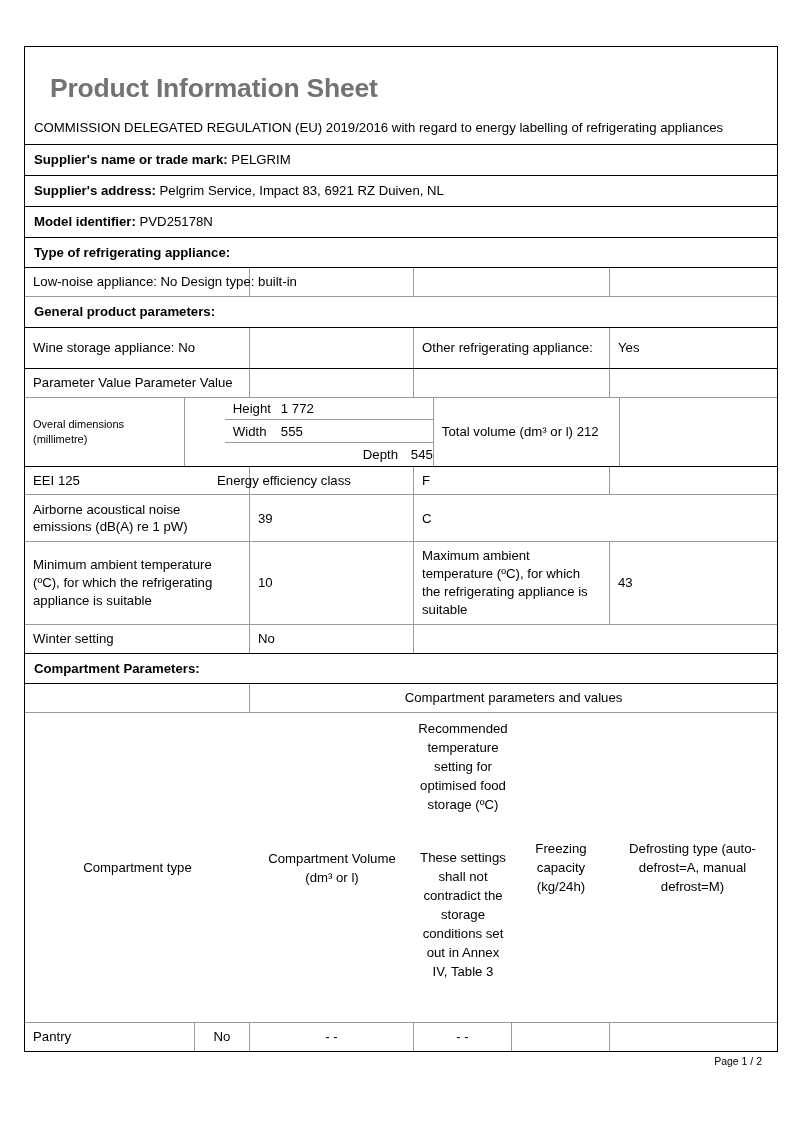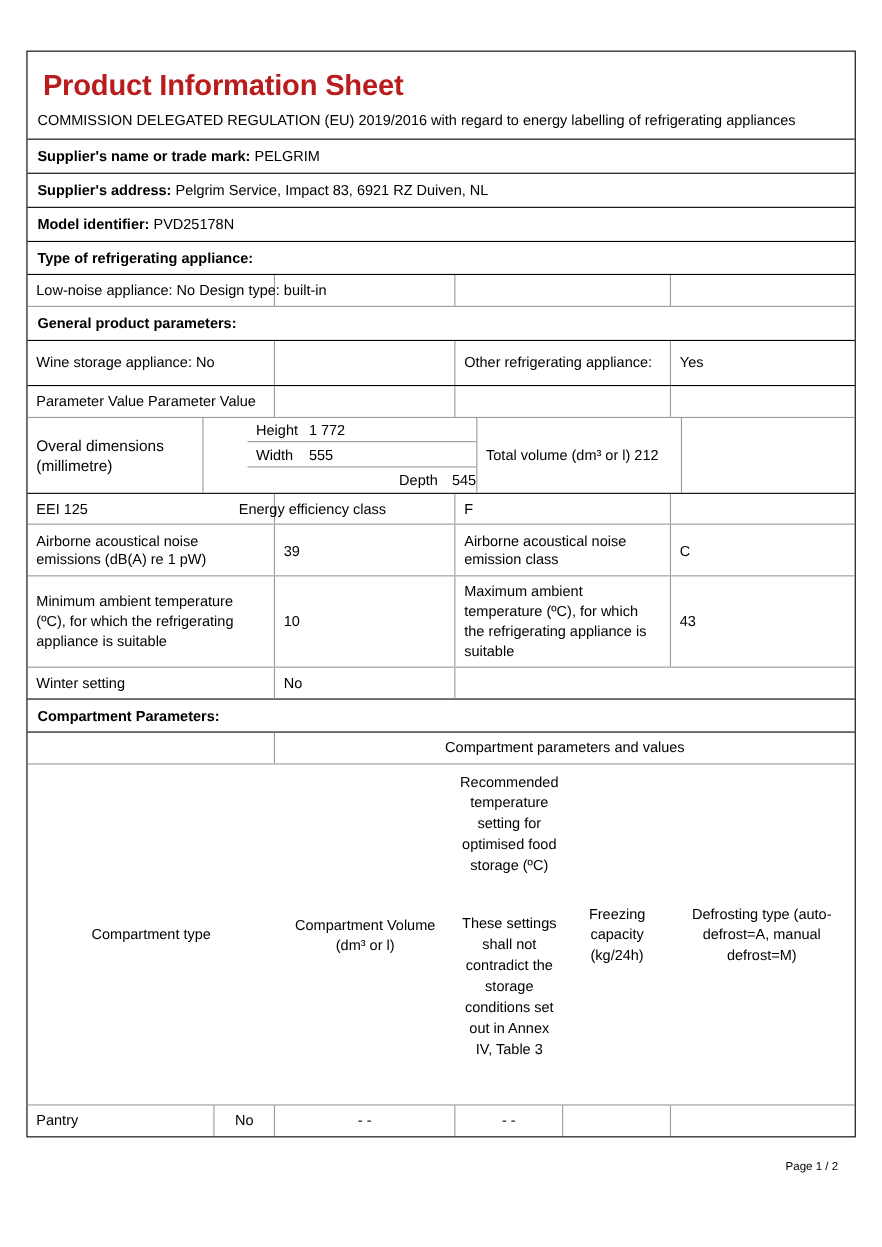--- a/index.html
+++ b/index.html
@@ -51,26 +51,26 @@
   }
   .cell.vdiv { border-right: 1px solid #9a9a9a; }
   .cell.center { justify-content: center; text-align: center; }
   .bold { font-weight: bold; }
 
   
   .title-cell {
     padding: 10px 9px 4px 9px;
   }
   .doc-title {
-    color: #b91c1c;
+    color: #737373;
     font-size: 26.5px;
     font-weight: bold;
     letter-spacing: -0.2px;
     line-height: 1.15;
-    margin: 5px;
+    margin: 16px;
   }
   .subtitle {
     font-size: 13.2px;
     line-height: 1.42;
     margin: 9px 0 2px 0;
     padding-right: 10px;
   }
 
   
   .label-row .cell { padding: 6px 9px; }
@@ -79,21 +79,21 @@
   
   .c1  { width: 225px; }
   .c2  { width: 164px; }
   .c3  { width: 196px; }
   .c4  { width: 165px; }  
   .c34 { width: 361px; }  
   .cfull { width: 752px; }
 
   
   .dim-label { width: 168px; box-sizing: border-box; padding: 5px 8px;
-               display:flex; align-items:center; font-size:14px; line-height:1.3;}
+               display:flex; align-items:center; font-size:11px; line-height:1.3;}
   .dim-stack { width: 221px; box-sizing: border-box; margin-left: 40px; }
   .dim-line {
     height: 22.6px;
     box-sizing: border-box;
     display: flex;
     align-items: center;
     border-bottom: 1px solid #9a9a9a;
     font-size: 13.2px;
     padding-left: 8px;
   }
@@ -227,21 +227,20 @@
         <span style="position:absolute; left:192px; top:5px;">Energy efficiency class</span>
       </div>
       <div class="cell c2 vdiv"></div>
       <div class="cell c3 vdiv">F</div>
       <div class="cell c4"></div>
     </div>
 
     <div class="row thin">
       <div class="cell c1 vdiv" style="min-height:46px;">Airborne acoustical noise emissions (dB(A) re 1 pW)</div>
       <div class="cell c2 vdiv">39</div>
-      <div class="cell c3 vdiv">Airborne acoustical noise emission class</div>
       <div class="cell c4">C</div>
     </div>
 
 
     <div class="row thin">
       <div class="cell c1 vdiv" style="min-height:78px;">Minimum ambient temperature (ºC), for which the refrigerating appliance is suitable</div>
       <div class="cell c2 vdiv">10</div>
       <div class="cell c3 vdiv">Maximum ambient temperature (ºC), for which the refrigerating appliance is suitable</div>
       <div class="cell c4">43</div>
     </div>

